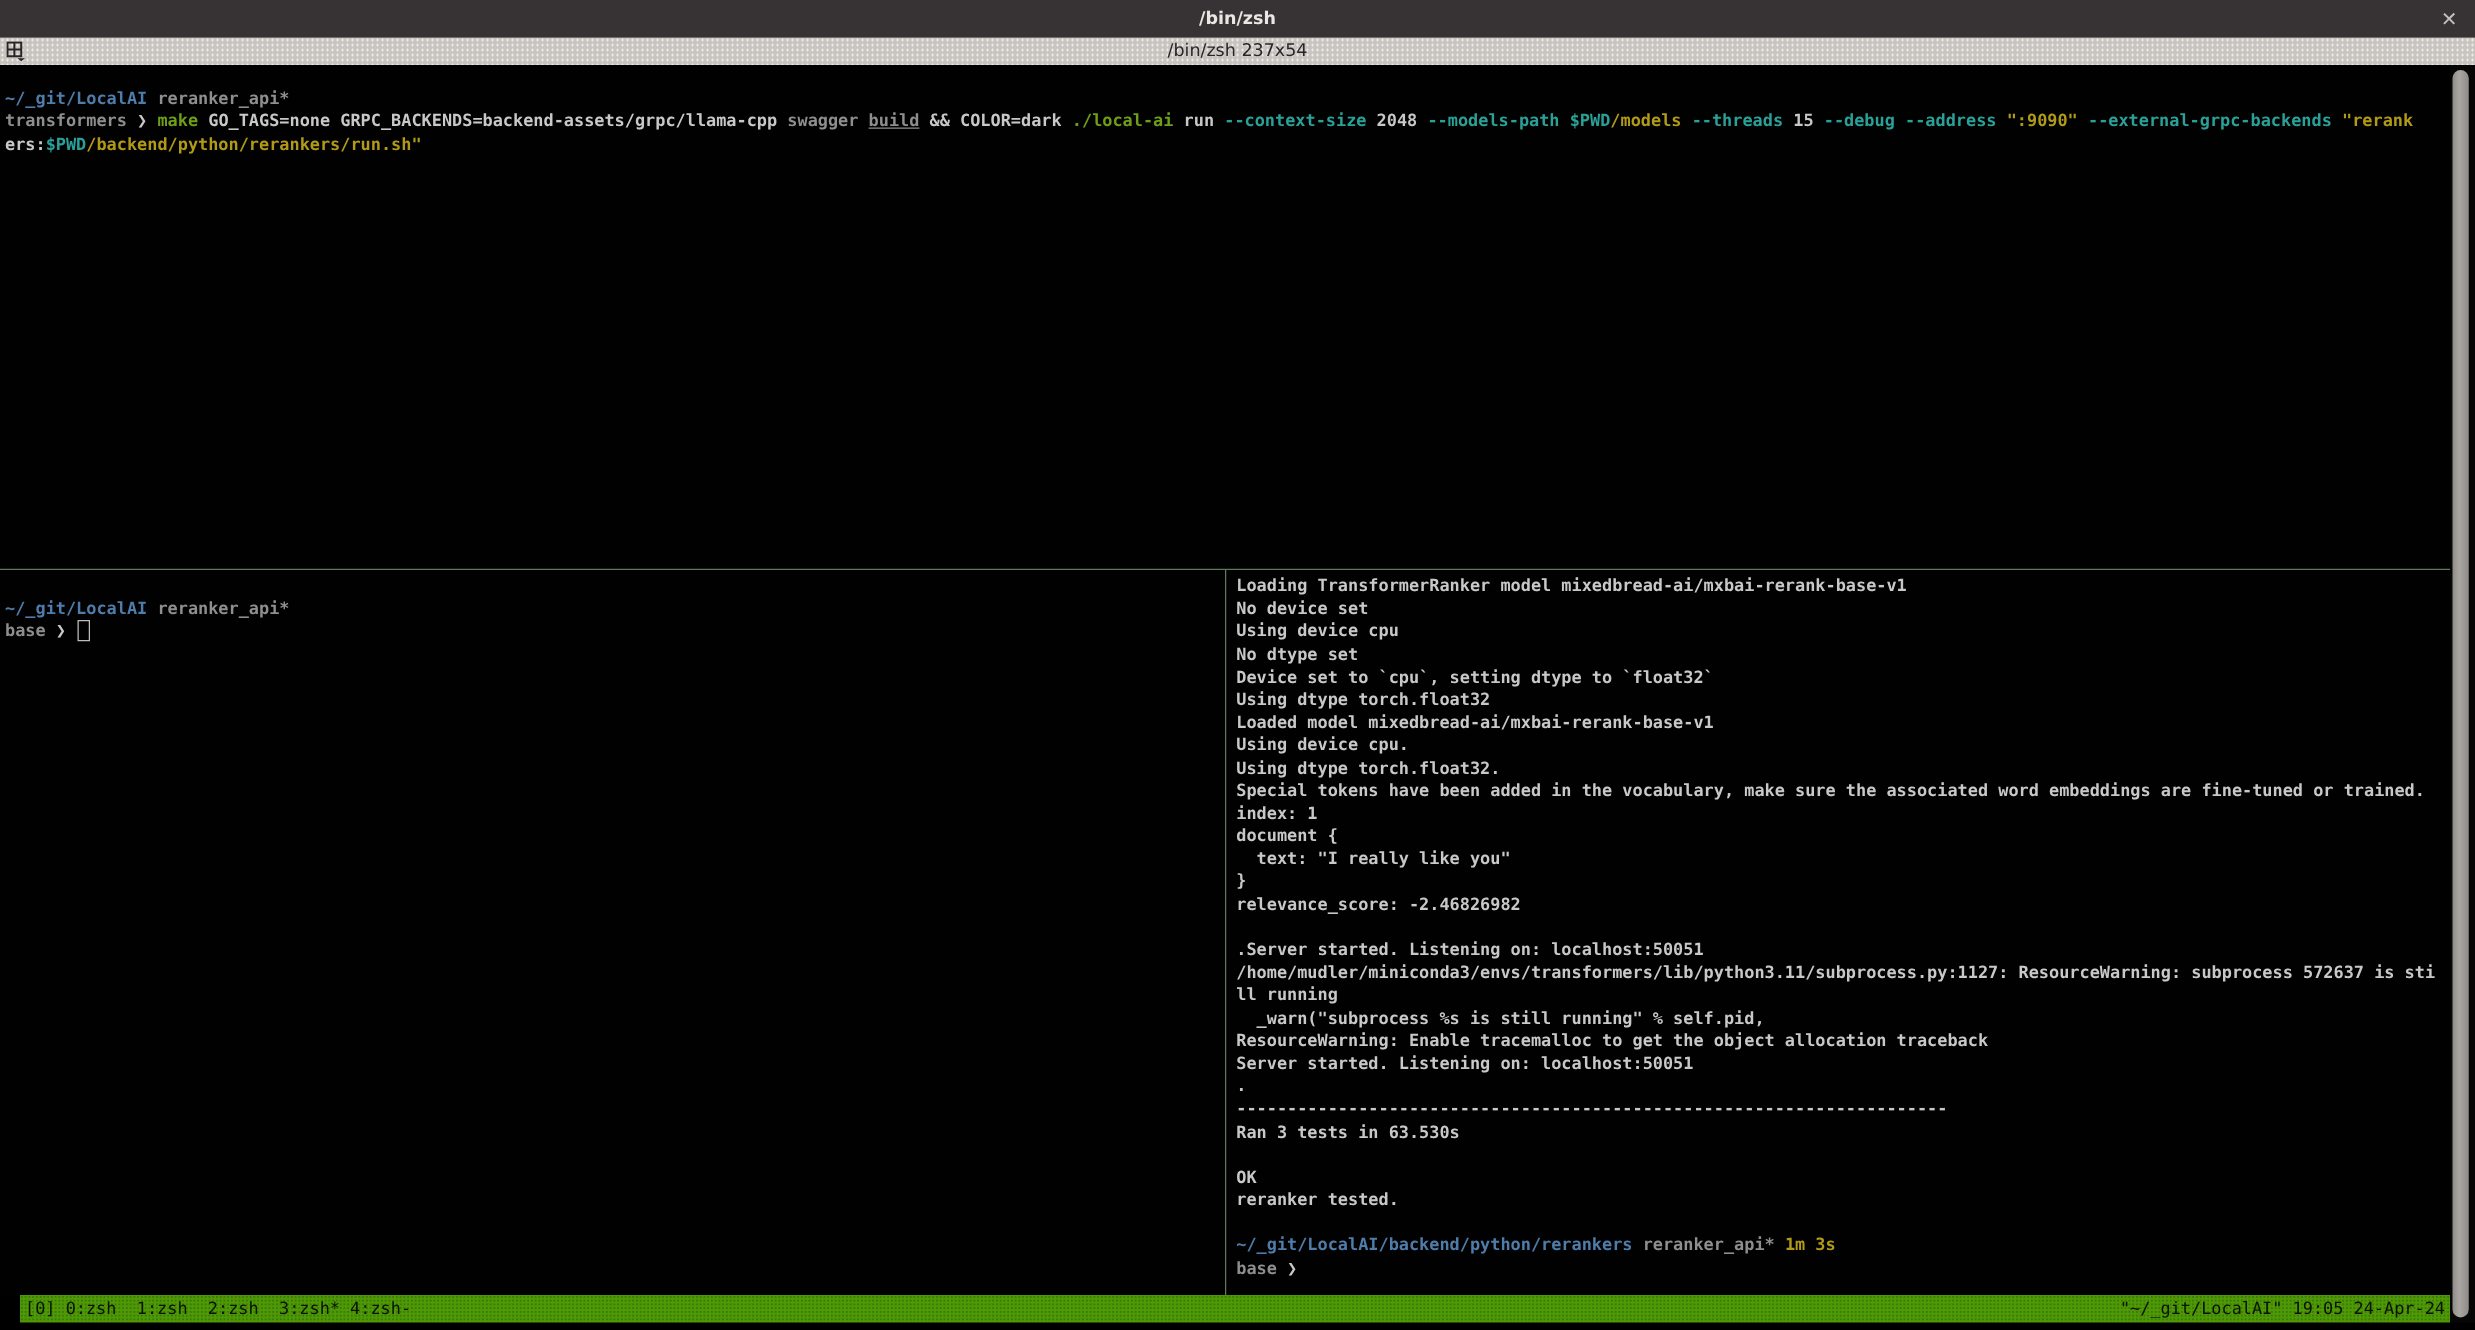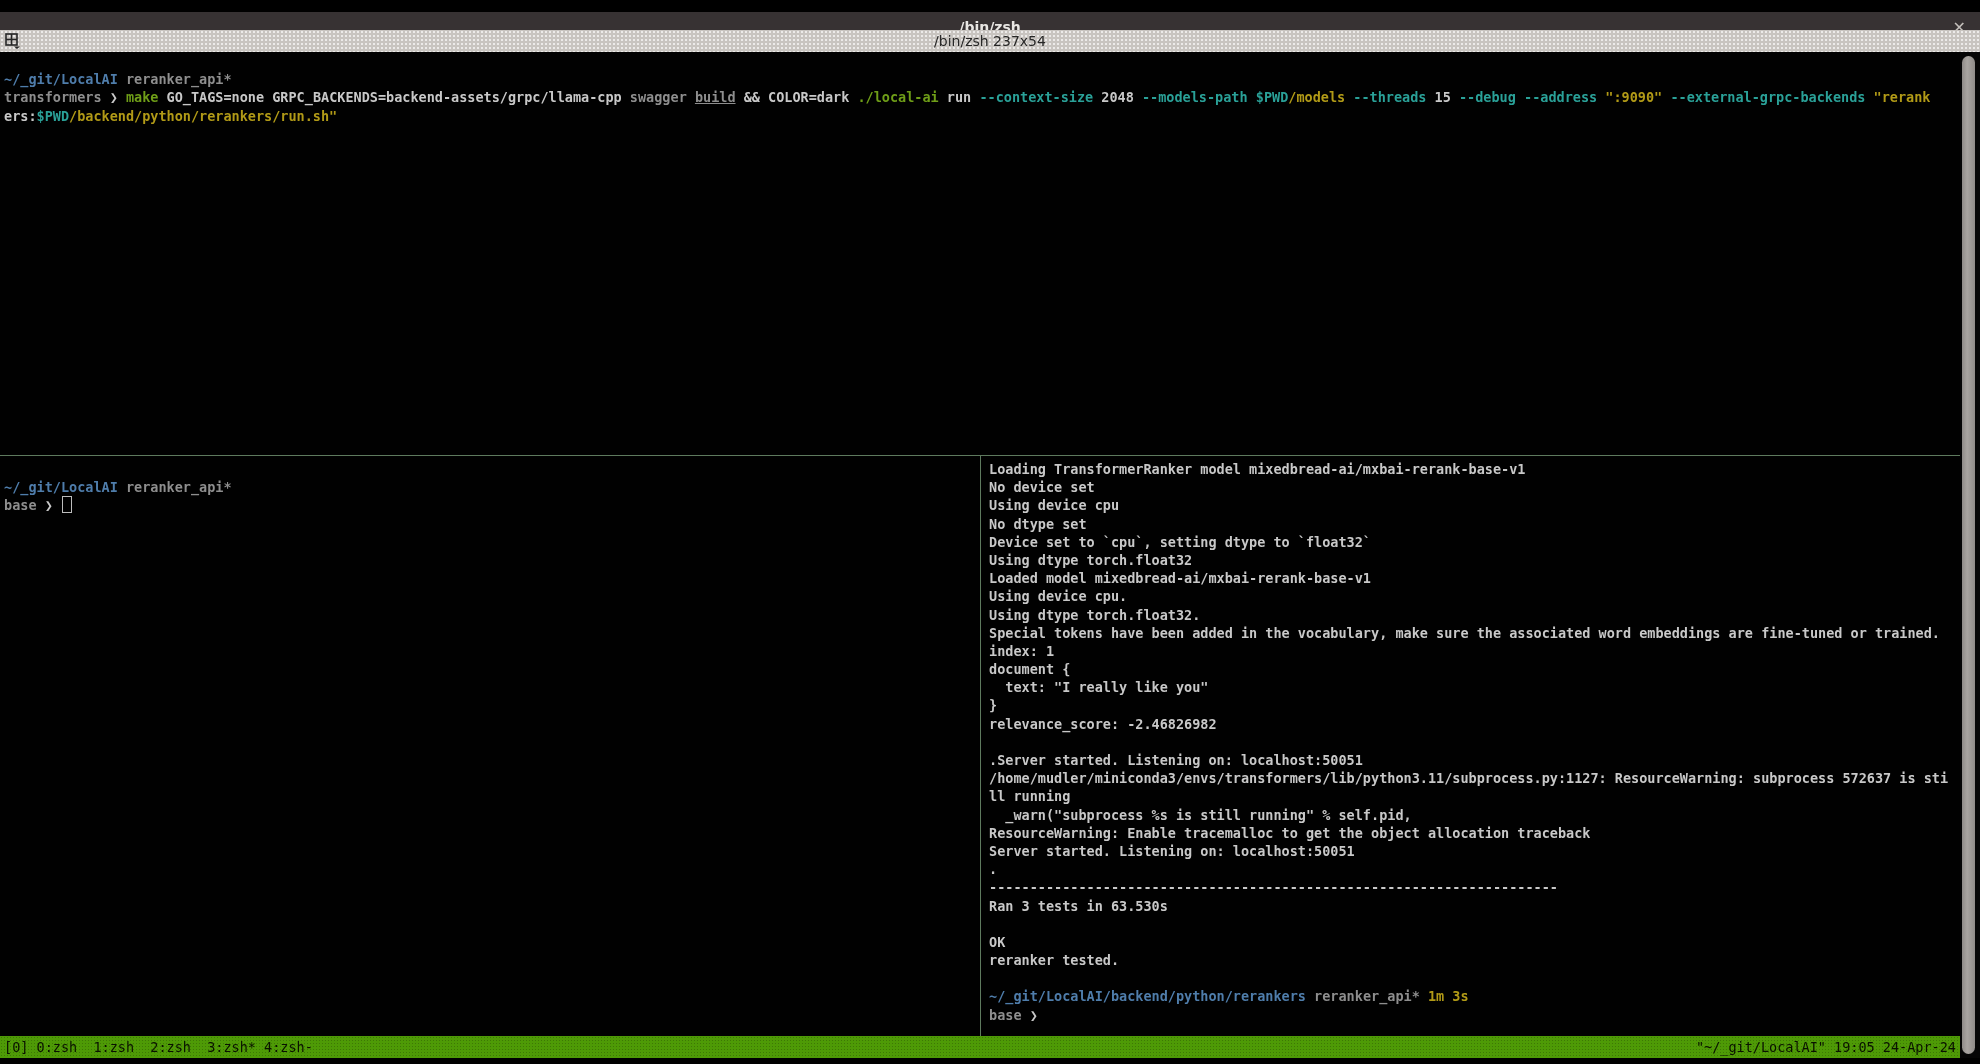--- a/index.html
+++ b/index.html
@@ -2,21 +2,21 @@
 <html><head>
 <meta charset="utf-8">
 <style>
   html,body{margin:0;padding:0;background:#000;}
   body{width:1980px;height:1064px;position:relative;overflow:hidden;
        font-family:"DejaVu Sans Mono",monospace;}
 
   
   .titlebar{position:absolute;top:0;left:0;right:0;height:30px;background:#373233;
             display:flex;align-items:center;justify-content:center;
-            font-family:"DejaVu Sans",sans-serif;font-size:14px;font-weight:bold;color:#e9e7e4;margin-top:12px;}
+            font-family:"DejaVu Sans",sans-serif;font-size:14px;font-weight:bold;color:#e9e7e4;}
   .close-btn{position:absolute;right:14px;top:0;height:30px;display:flex;align-items:center;
              color:#c3bfbb;font-size:16px;font-weight:normal;cursor:default;}
   .tabbar{position:absolute;top:30px;left:0;right:0;height:22px;
           background-color:#c8c4c0;
           background-image:radial-gradient(rgba(255,255,255,.65) .8px, transparent .9px);
           background-size:4px 4px;
           display:flex;align-items:center;justify-content:center;
           font-family:"DejaVu Sans",sans-serif;font-size:14px;color:#262626;}
   .layout-btn{position:absolute;left:4px;top:2px;width:18px;height:18px;display:flex;
               align-items:center;justify-content:center;}
@@ -32,21 +32,21 @@
   .tline{height:18.2px;}
   .cursor-hollow{display:inline-block;width:8px;height:15px;border:1px solid #bdbdbd;
                  vertical-align:text-bottom;margin-left:1px;background:transparent;}
 
   
   .scrollbar{position:absolute;top:52px;right:0;width:20px;height:1006px;background:#060606;}
   .scroll-thumb{position:absolute;top:4px;right:5px;width:13px;height:998px;border-radius:7px;
                 background:linear-gradient(90deg,#8f8b88,#aaa6a2 40%,#8f8b88);}
 
   
-  .statusbar{position:absolute;left:0;right:20px;bottom:6px;height:22px;
+  .statusbar{position:absolute;left:16px;right:20px;bottom:6px;height:22px;
              background-color:#4e9a06;
              background-image:radial-gradient(rgba(0,0,0,.22) .8px, transparent .9px);
              background-size:3px 3px;
              display:flex;align-items:center;justify-content:space-between;
              font-size:13.5px;color:#0a1200;padding:0 4px;box-sizing:border-box;white-space:pre;}
 </style>
 </head>
 <body>
 
 <div class="titlebar">

